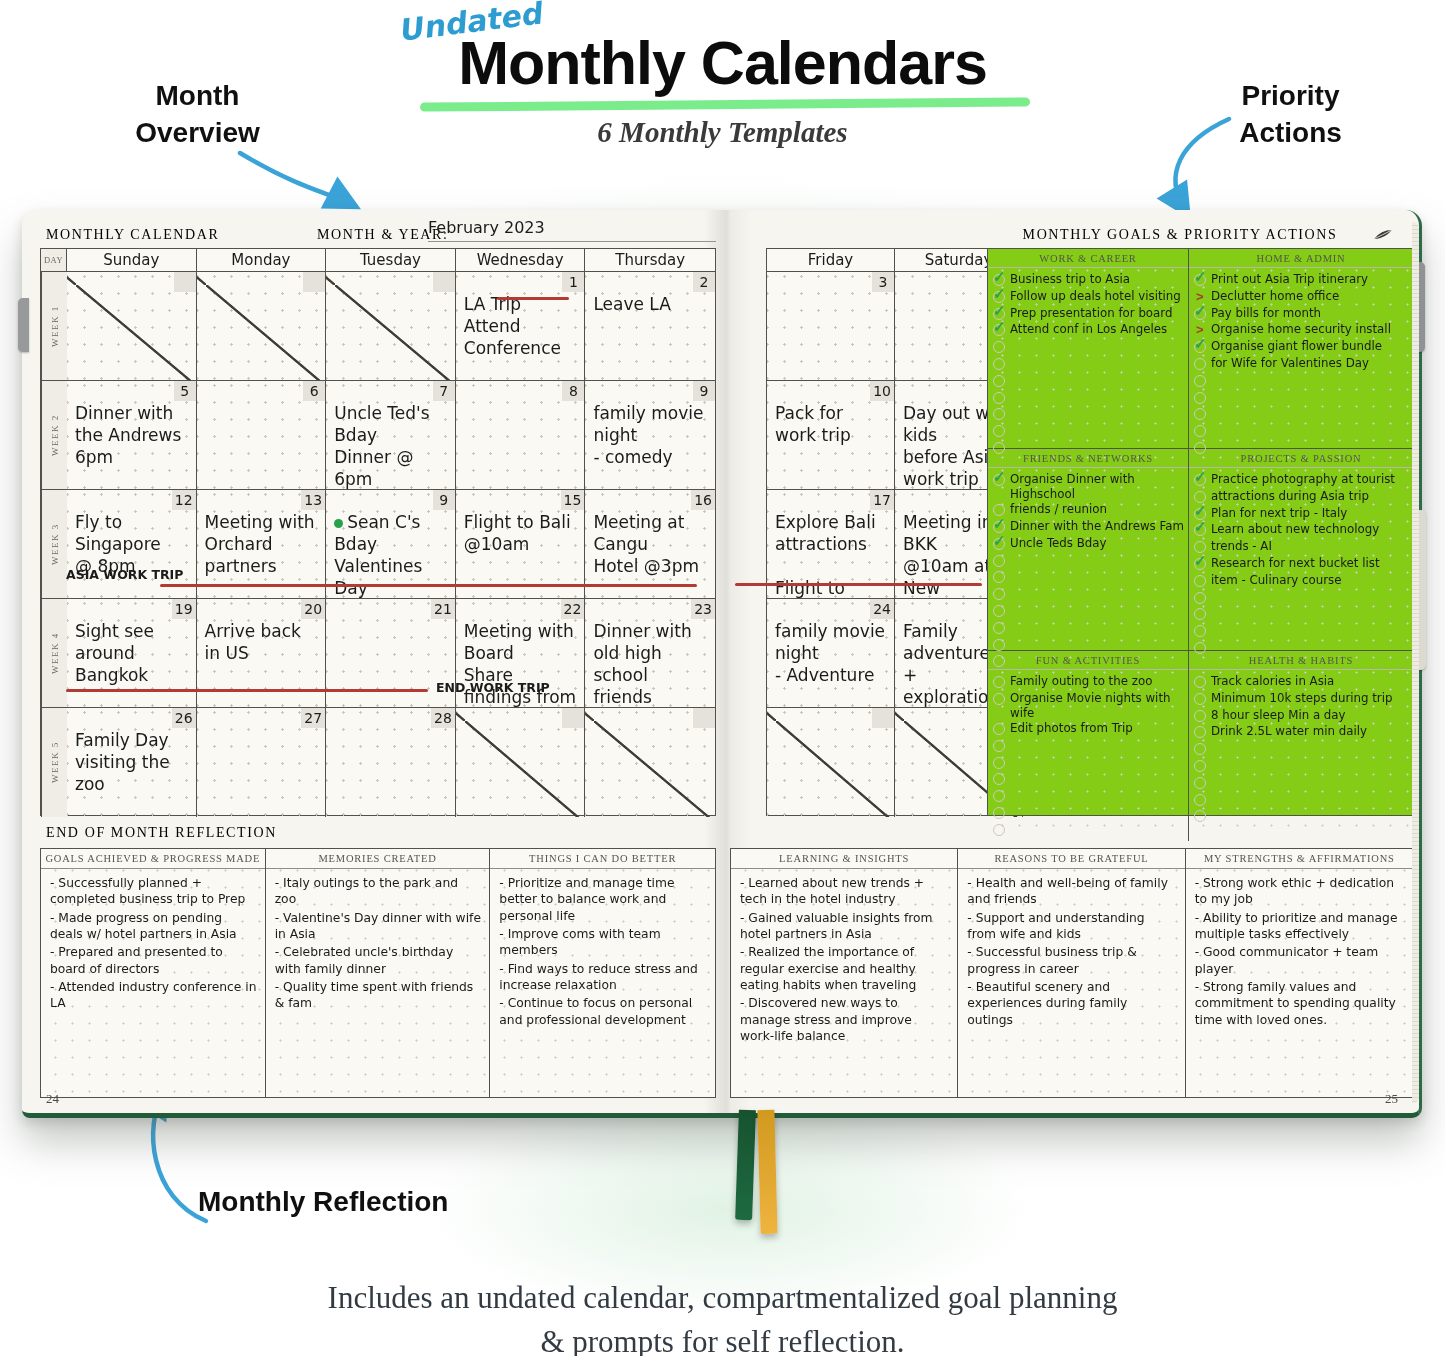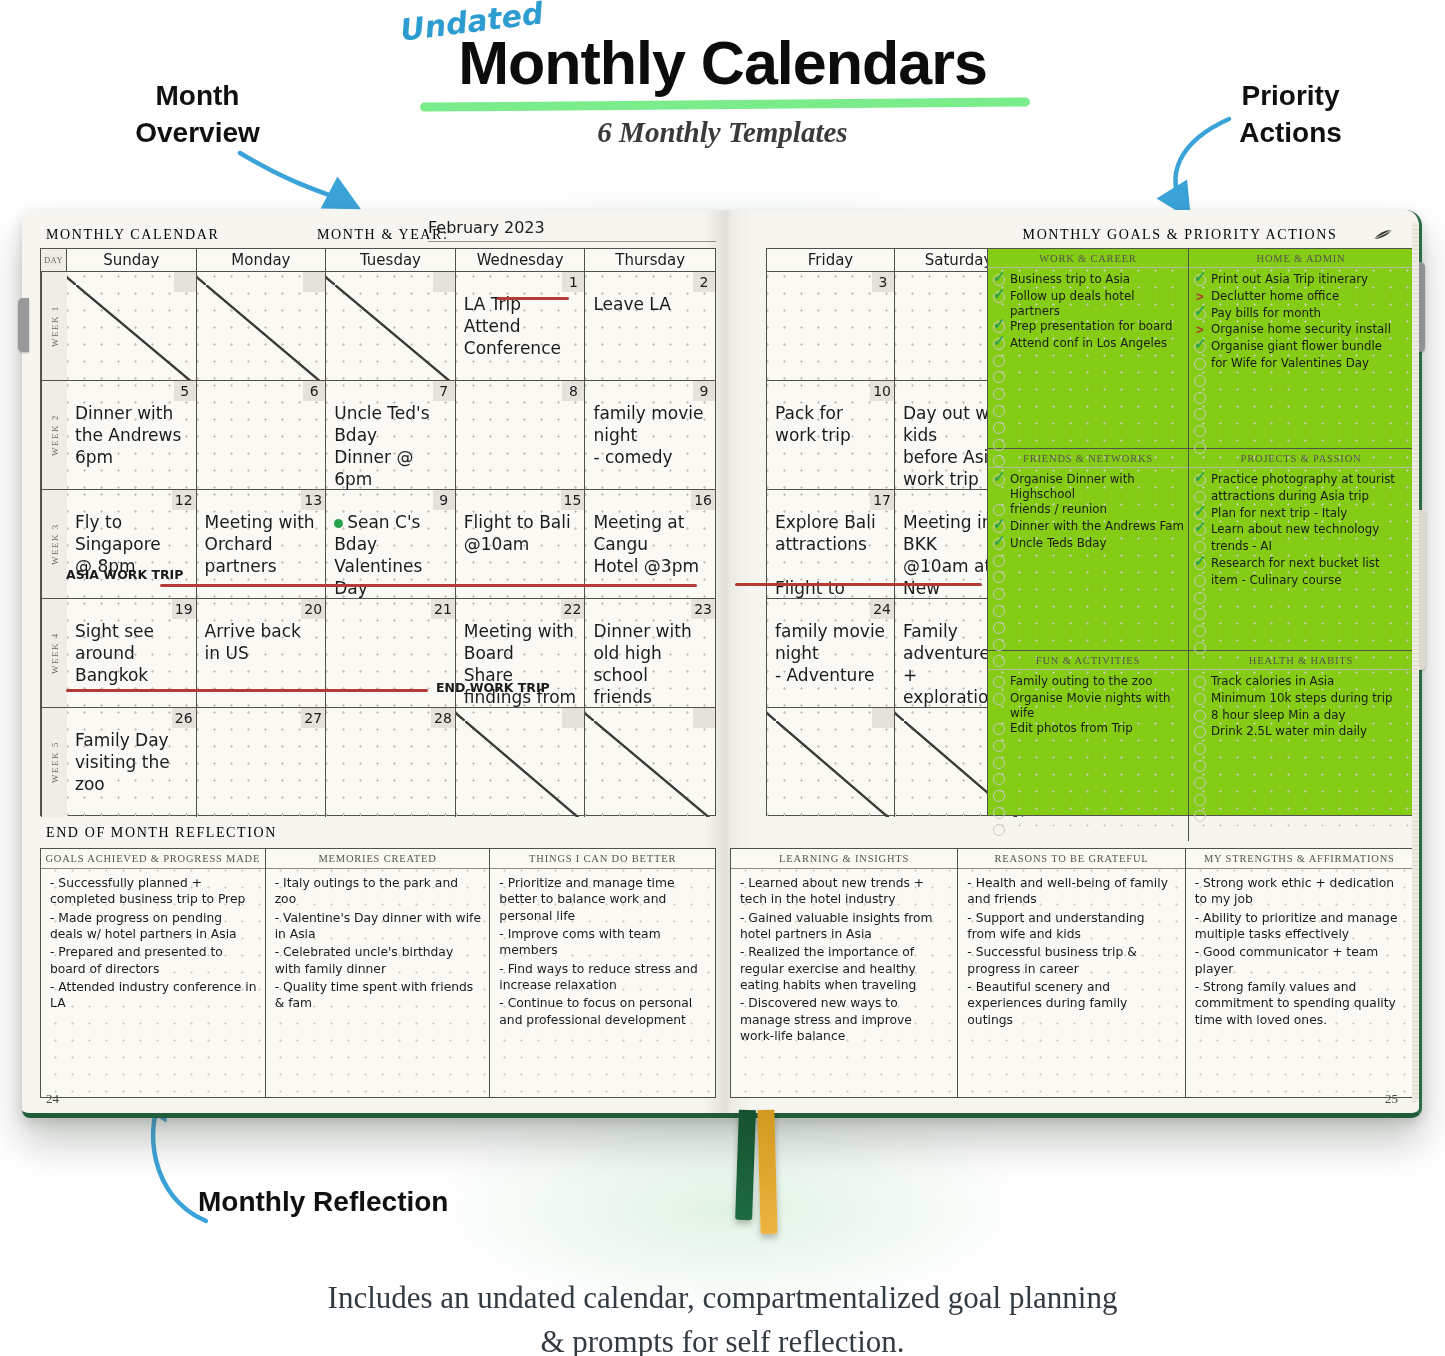--- a/index.html
+++ b/index.html
@@ -445,21 +445,21 @@
         <div class="gsec gsec-1">
           <div class="gcol">
             <div class="gcol-head">WORK &amp; CAREER</div>
             <div class="gitems">
                 <div class="gitem">
                   <span class="gmark" data-mark="check"></span>
                   <span class="gtext hw">Business trip to Asia</span>
                 </div>
                 <div class="gitem">
                   <span class="gmark" data-mark="check"></span>
-                  <span class="gtext hw">Follow up deals hotel partners</span>
+                  <span class="gtext hw">Follow up deals hotel visiting</span>
                 </div>
                 <div class="gitem">
                   <span class="gmark" data-mark="check"></span>
                   <span class="gtext hw">Prep presentation for board</span>
                 </div>
                 <div class="gitem">
                   <span class="gmark" data-mark="check"></span>
                   <span class="gtext hw">Attend conf in Los Angeles</span>
                 </div>
                 <div class="gitem">

